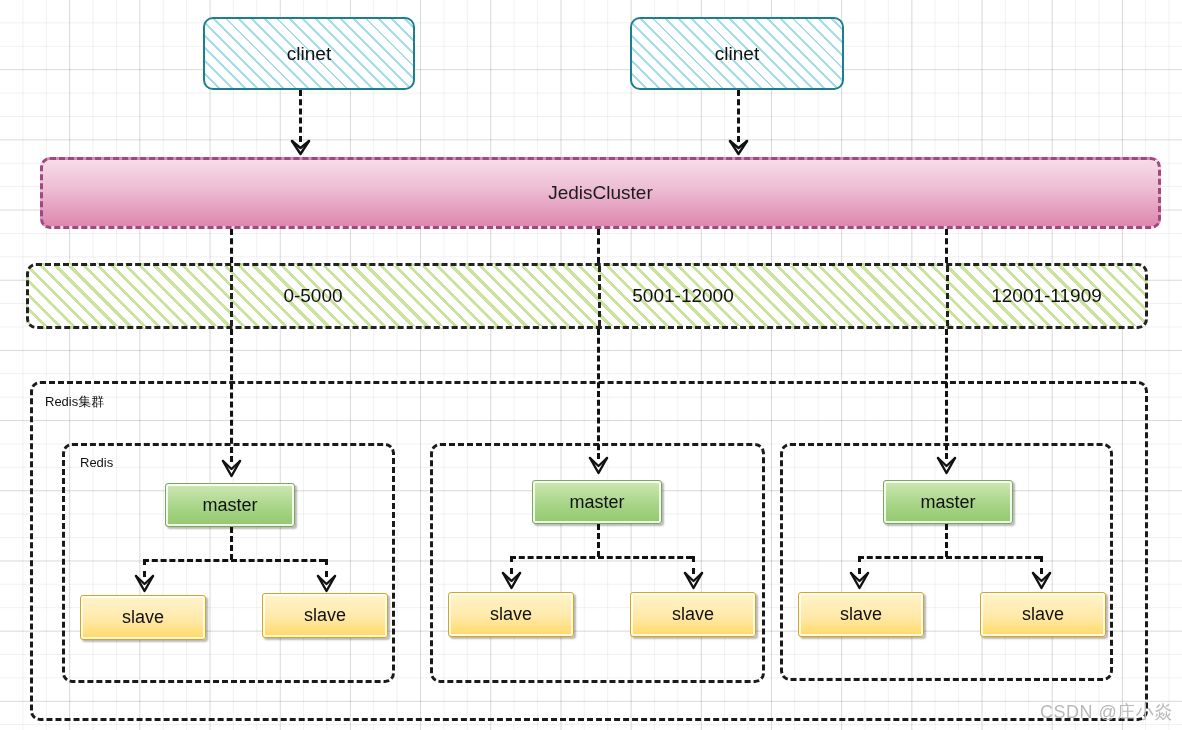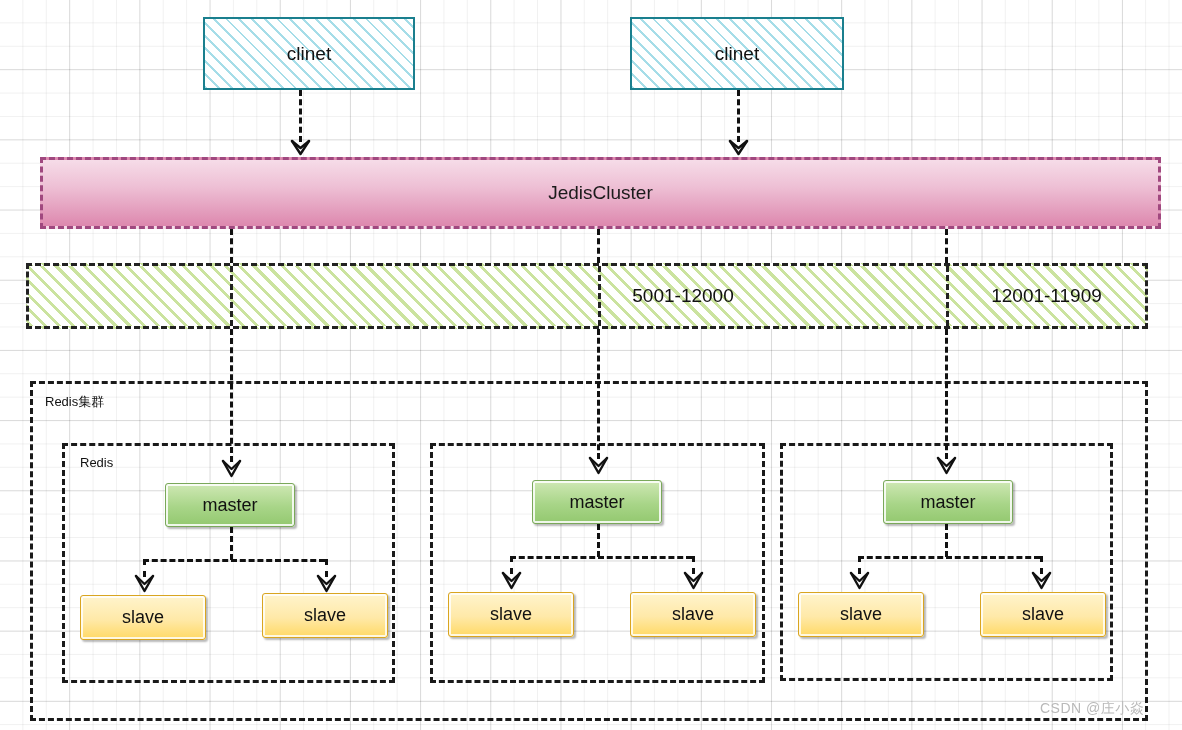--- a/index.html
+++ b/index.html
@@ -15,21 +15,21 @@
     background-color:#ffffff;
     background-image:
       linear-gradient(to right, rgba(0,0,0,0.055) 1px, transparent 1px),
       linear-gradient(to bottom, rgba(0,0,0,0.055) 1px, transparent 1px),
       linear-gradient(to right, rgba(0,0,0,0.10) 1px, transparent 1px),
       linear-gradient(to bottom, rgba(0,0,0,0.10) 1px, transparent 1px);
     background-size:23.4px 23.4px,23.4px 23.4px,70.2px 70.2px,70.2px 70.2px;
     background-position:-1px -1px,-1px -1px,-1px -1px,-1px -1px;
   }
 
-  .node{position:absolute;box-sizing:border-box;}
+  .node{position:absolute;box-sizing:border-box;border-radius:10px;}
 
   
   .client{
     border:2.5px solid #1a7f8e;
     background-color:#ffffff;
     background-image:repeating-linear-gradient(
         45deg,
         rgba(150,215,228,0.85) 0px,
         rgba(150,215,228,0.85) 2px,
         rgba(255,255,255,0) 2px,
@@ -90,21 +90,21 @@
   }
 
   
   .vline{position:absolute;border-left:3px dashed #111;}
   .hline{position:absolute;border-top:3px dashed #111;}
   svg.arrowlayer{position:absolute;left:0;top:0;width:1182px;height:730px;
     pointer-events:none;overflow:visible;}
 
   
   .watermark{
-    position:absolute;font-size:14px;color:#b9b9b9;letter-spacing:0.5px;
+    position:absolute;font-size:18px;color:#b9b9b9;letter-spacing:0.5px;
   }
 </style>
 </head>
 <body>
 
 <div id="canvas">
 
   <div class="node client" style="left:203px;top:17px;width:212px;height:73px;">
     <span class="lbl">clinet</span>
   </div>
@@ -115,20 +115,23 @@
 
   <div class="node jedis" style="left:40px;top:157px;width:1121px;height:72px;">
     <span>JedisCluster</span>
   </div>
 
   <div class="node slotrow" style="left:26px;top:263px;width:1122px;height:66px;">
     <div class="vdiv" style="left:201px;"></div>
     <div class="vdiv" style="left:569px;"></div>
     <div class="vdiv" style="left:917px;"></div>
 
+    <div class="cell" style="left:204px;width:160px;">
+      <span>0-5000</span>
+    </div>
     <div class="cell" style="left:564px;width:180px;">
       <span>5001-12000</span>
     </div>
     <div class="cell" style="left:920px;width:195px;">
       <span>12001-11909</span>
     </div>
   </div>
 
   <div class="node dashbox" style="left:30px;top:381px;width:1118px;height:340px;"></div>
   <div class="dashbox-lbl" style="left:45px;top:393px;">Redis集群</div>

